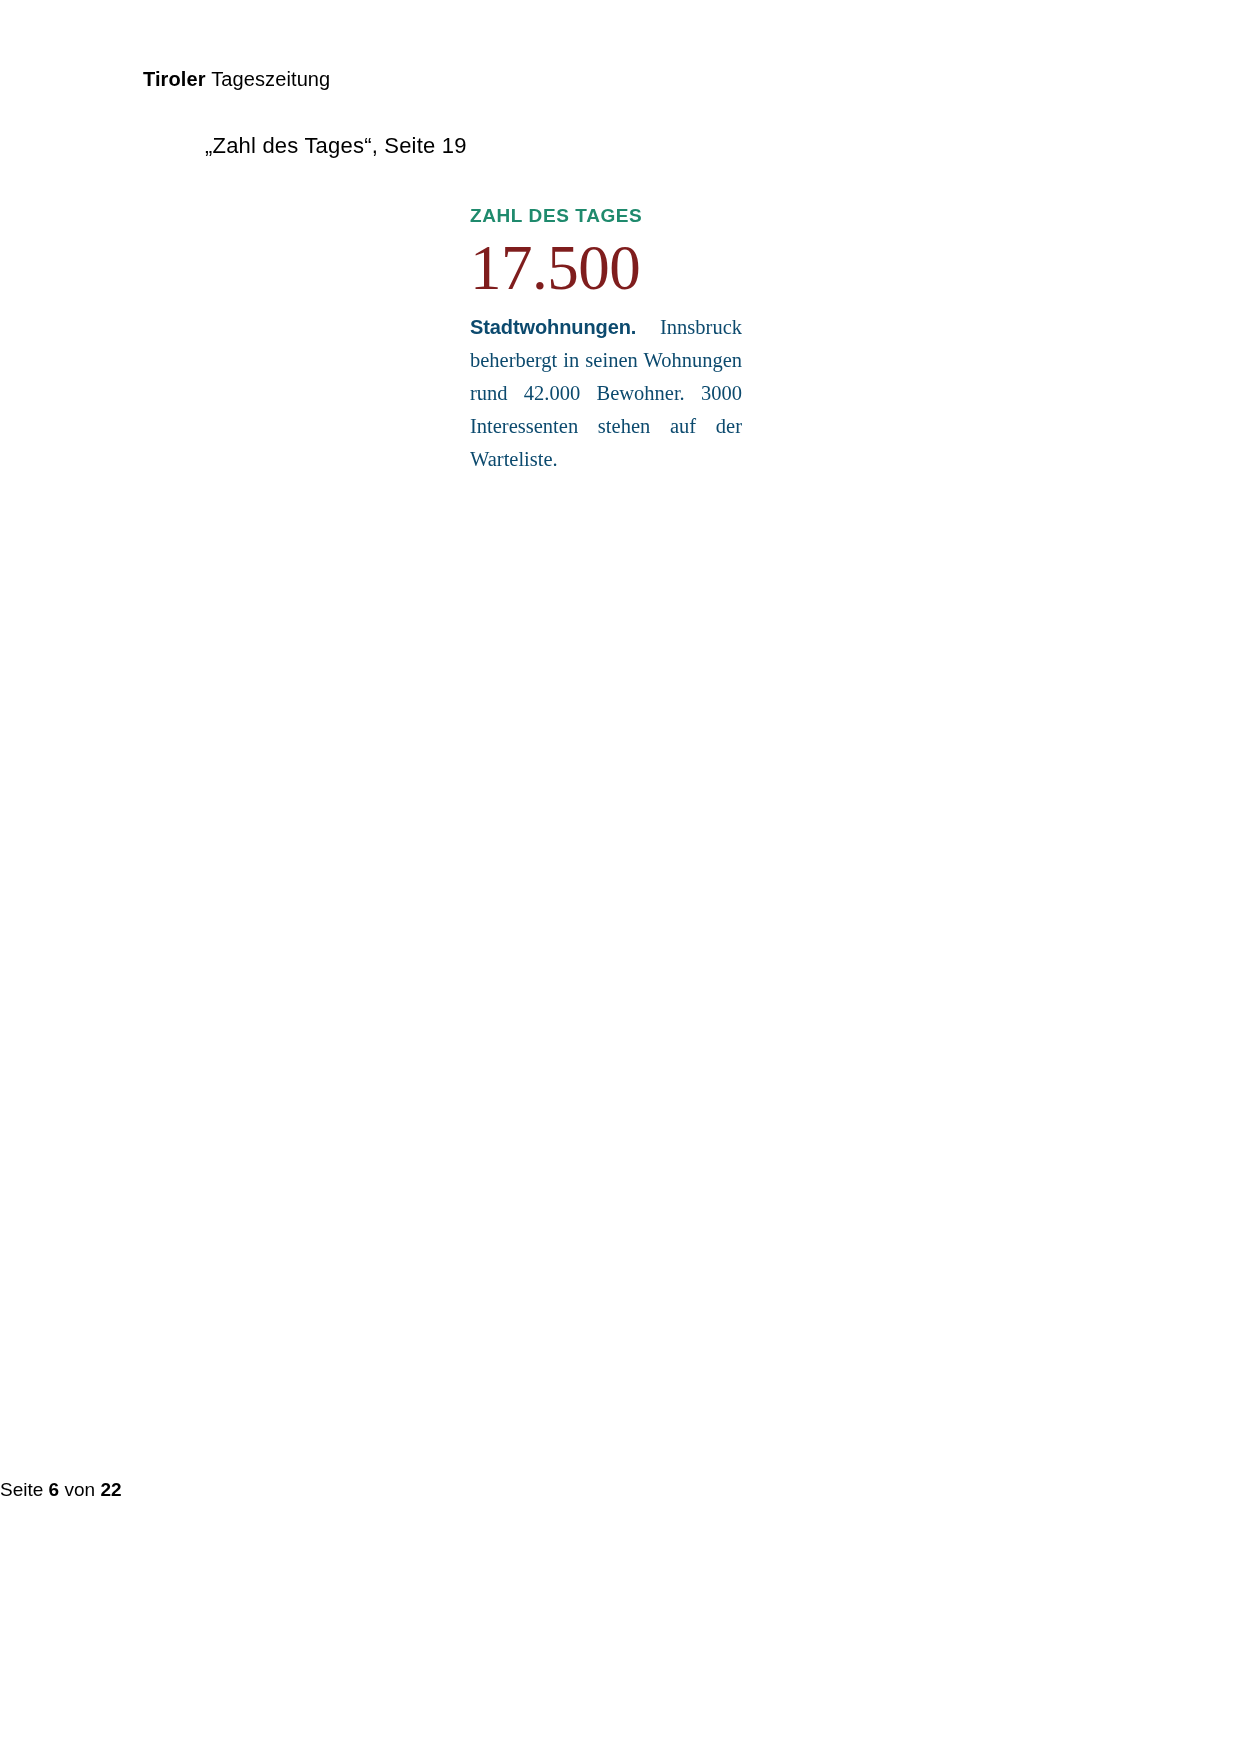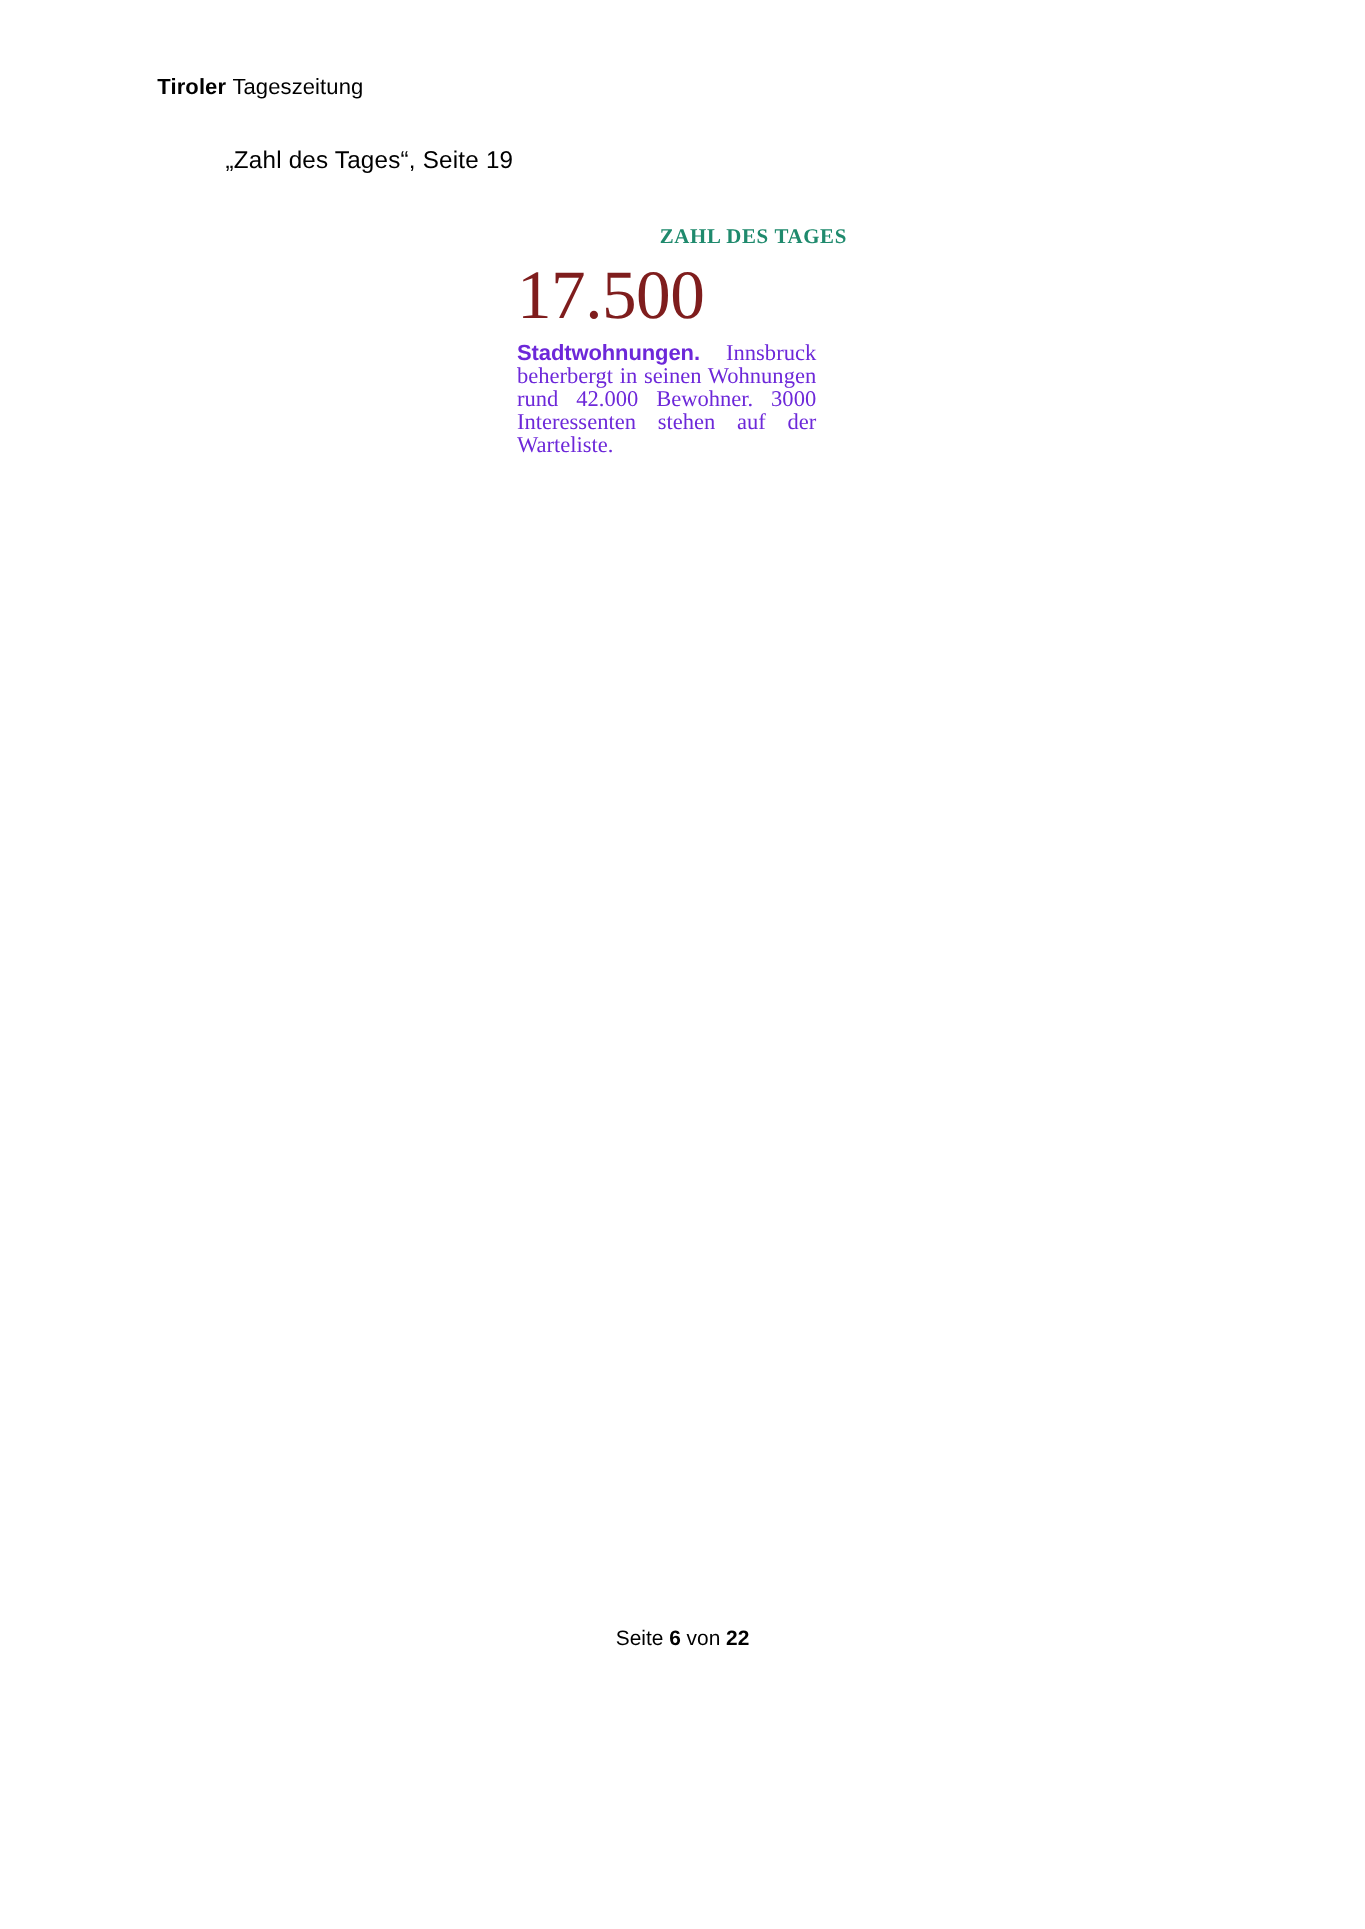--- a/index.html
+++ b/index.html
@@ -55,62 +55,61 @@
 
   
   .clipping {
     position: absolute;
     left: 470px;
     top: 205px;
     width: 300px;
   }
 
   .kicker {
-    font-family: Liberation Serif, serif;
+    font-family: Liberation Sans, sans-serif;
     font-weight: bold;
     font-size: 19px;
     letter-spacing: 0.6px;
     color: #1f8a6d;
     margin: 0 0 8px 0;
-    text-align: right;
   }
 
   .big-number {
     font-family: "Liberation Serif", serif;
     font-size: 63px;
     line-height: 66px;
     letter-spacing: -0.5px;
     color: #7f1d1d;
     margin: 0 0 10px 0;
   }
 
   .lead-paragraph {
     font-family: "Liberation Serif", serif;
     font-size: 20.5px;
-    line-height: 21px;
-    color: #6d28d9;
+    line-height: 33px;
+    color: #0c4a6e;
     text-align: justify;
     width: 272px;
     margin: 0;
     hyphens: manual;
   }
   .lead-paragraph .lead-in {
     font-family: "Liberation Sans", sans-serif;
     font-weight: bold;
     font-size: 20px;
     letter-spacing: -0.1px;
   }
 
   
   .footer {
     position: absolute;
     left: 0;
     right: 0;
     top: 1478px;
-    text-align: center;
+    text-align: left;
     font-size: 19px;
     line-height: 24px;
   }
   .footer .num {
     font-weight: bold;
   }
   .footer span {
     display: inline;
   }
 </style>

